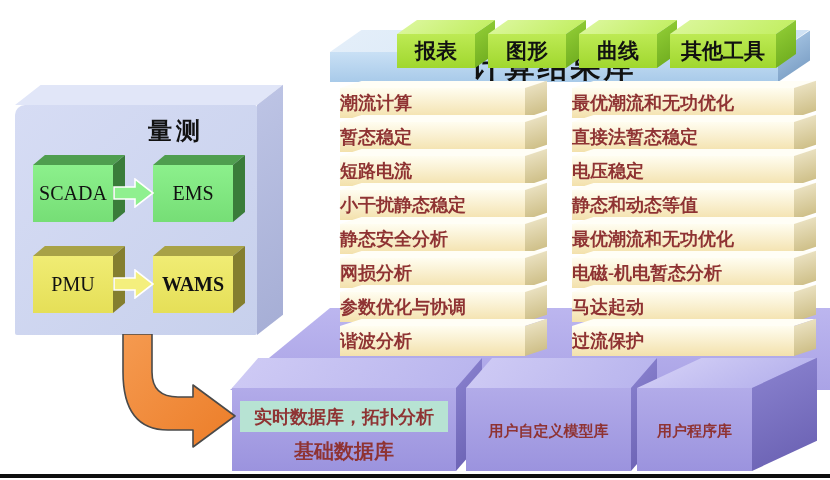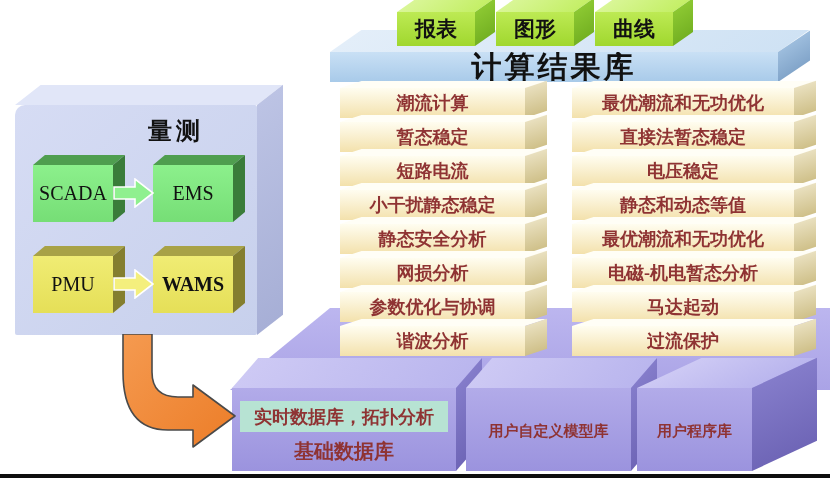--- a/index.html
+++ b/index.html
@@ -7,21 +7,21 @@
          font-family:"Liberation Serif","DejaVu Serif",serif;}
 
   
   .b3{position:absolute;}
   .b3::before{content:"";position:absolute;left:0;top:calc(-1 * var(--dy));width:100%;height:var(--dy);
               background:var(--topf);transform-origin:0 100%;transform:skewX(var(--skx));}
   .b3::after{content:"";position:absolute;left:100%;top:0;width:var(--dx);height:100%;
              background:var(--sidef);transform-origin:0 0;transform:skewY(var(--sky));}
 
   
-  .tools{position:absolute;left:378px;top:12px;display:flex;gap:21px;z-index:6;padding-left:19px;}
+  .tools{position:absolute;left:378px;top:34px;display:flex;gap:13px;z-index:6;padding-left:19px;}
   .tool{position:relative;height:34px;width:78px;display:flex;align-items:center;justify-content:center;
         font-size:21px;font-weight:bold;color:#111;
         background:linear-gradient(180deg,#bdea54,#a0d72e);
         --topf:linear-gradient(90deg,#d9f697,#c4ef66);--sidef:linear-gradient(180deg,#8cc832,#74b122);
         --dy:14px;--dx:20px;--skx:-55deg;--sky:-35deg;}
   .tool::before,.tool::after{content:"";position:absolute;}
   .tool::before{left:0;top:-14px;width:100%;height:14px;background:var(--topf);
                 transform-origin:0 100%;transform:skewX(-55deg);}
   .tool::after{left:100%;top:0;width:20px;height:100%;background:var(--sidef);
                transform-origin:0 0;transform:skewY(-35deg);}
@@ -32,21 +32,21 @@
         display:flex;align-items:center;justify-content:center;
         font-size:30px;font-weight:bold;color:#111;letter-spacing:3px;
         background:linear-gradient(180deg,#c9e0f5,#a8cae9);
         --topf:linear-gradient(90deg,#e3eef9,#cfe2f4);--sidef:linear-gradient(180deg,#9dbddd,#82a5ca);
         --dy:22px;--dx:32px;--skx:-55deg;--sky:-34deg;}
 
   
   .stack{position:absolute;top:88px;display:flex;flex-direction:column;gap:4px;z-index:5;}
   .stack-left{left:340px;width:185px;}
   .stack-right{left:572px;width:222px;}
-  .item{position:relative;height:30px;flex:none;display:flex;align-items:center;justify-content:center;
+  .item{position:relative;height:30px;flex:none;display:flex;align-items:center;
         font-size:18px;font-weight:bold;color:#8f3333;
         background:linear-gradient(180deg,#fffdf0,#f3e1ac);
         --topf:#fffef6;--sidef:linear-gradient(180deg,#e9e0bf,#cfc089);
         --dy:7px;--dx:22px;--skx:-72deg;--sky:-18deg;}
 
   
   .bigbox{left:15px;top:105px;width:242px;height:230px;z-index:4;border-radius:10px 2px 2px 2px;
           background:linear-gradient(135deg,#d6dcf4,#c7d0ec);
           --topf:#e1e6f8;--sidef:linear-gradient(180deg,#bcc3e4,#a7afd6);
           --dy:20px;--dx:26px;--skx:-52deg;--sky:-38deg;}
@@ -122,20 +122,23 @@
   <div class="tools">
     <div class="tool">
       <span>报表</span>
     </div>
     <div class="tool">
       <span>图形</span>
     </div>
     <div class="tool">
       <span>曲线</span>
     </div>
+    <div class="tool wide">
+      <span>其他工具</span>
+    </div>
   </div>
 
   <div class="slab b3">
     <span>计算结果库</span>
   </div>
 
   <div class="backdrop"></div>
 
   <div class="stack stack-left">
     <div class="item b3">

